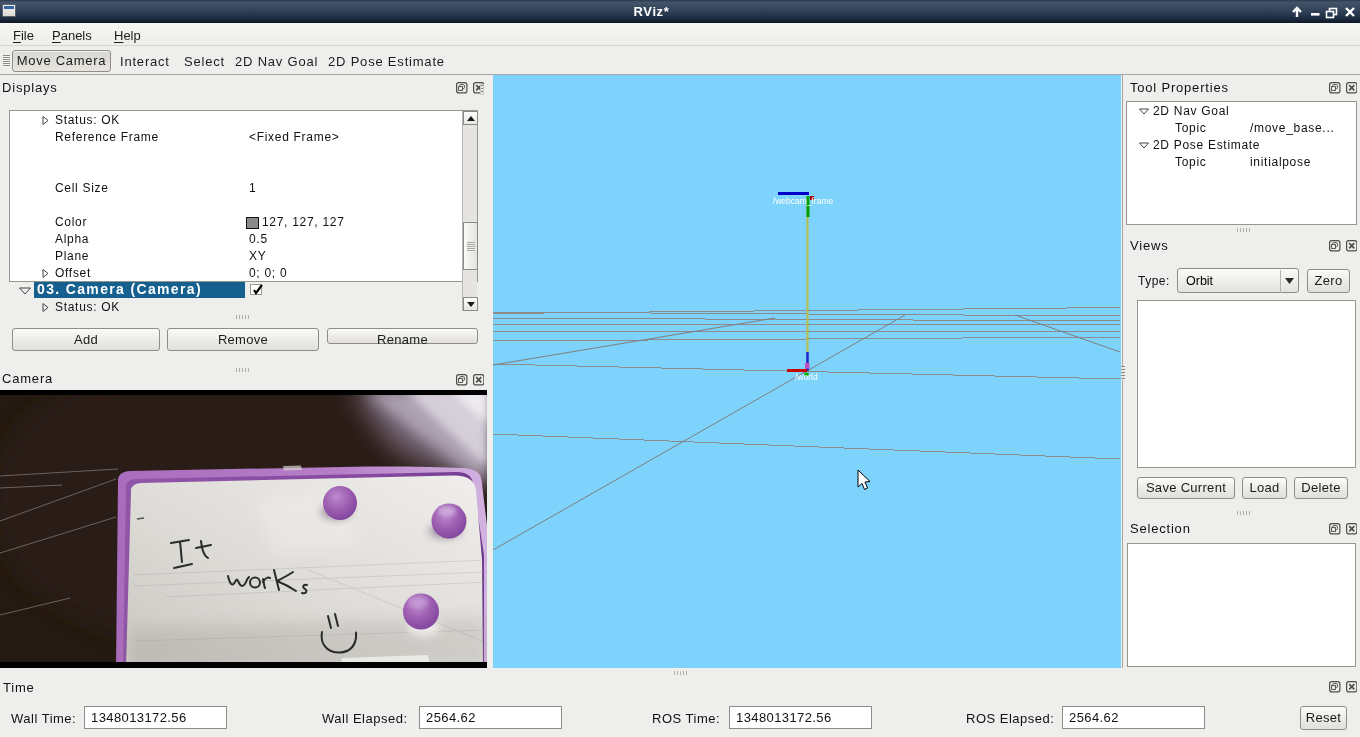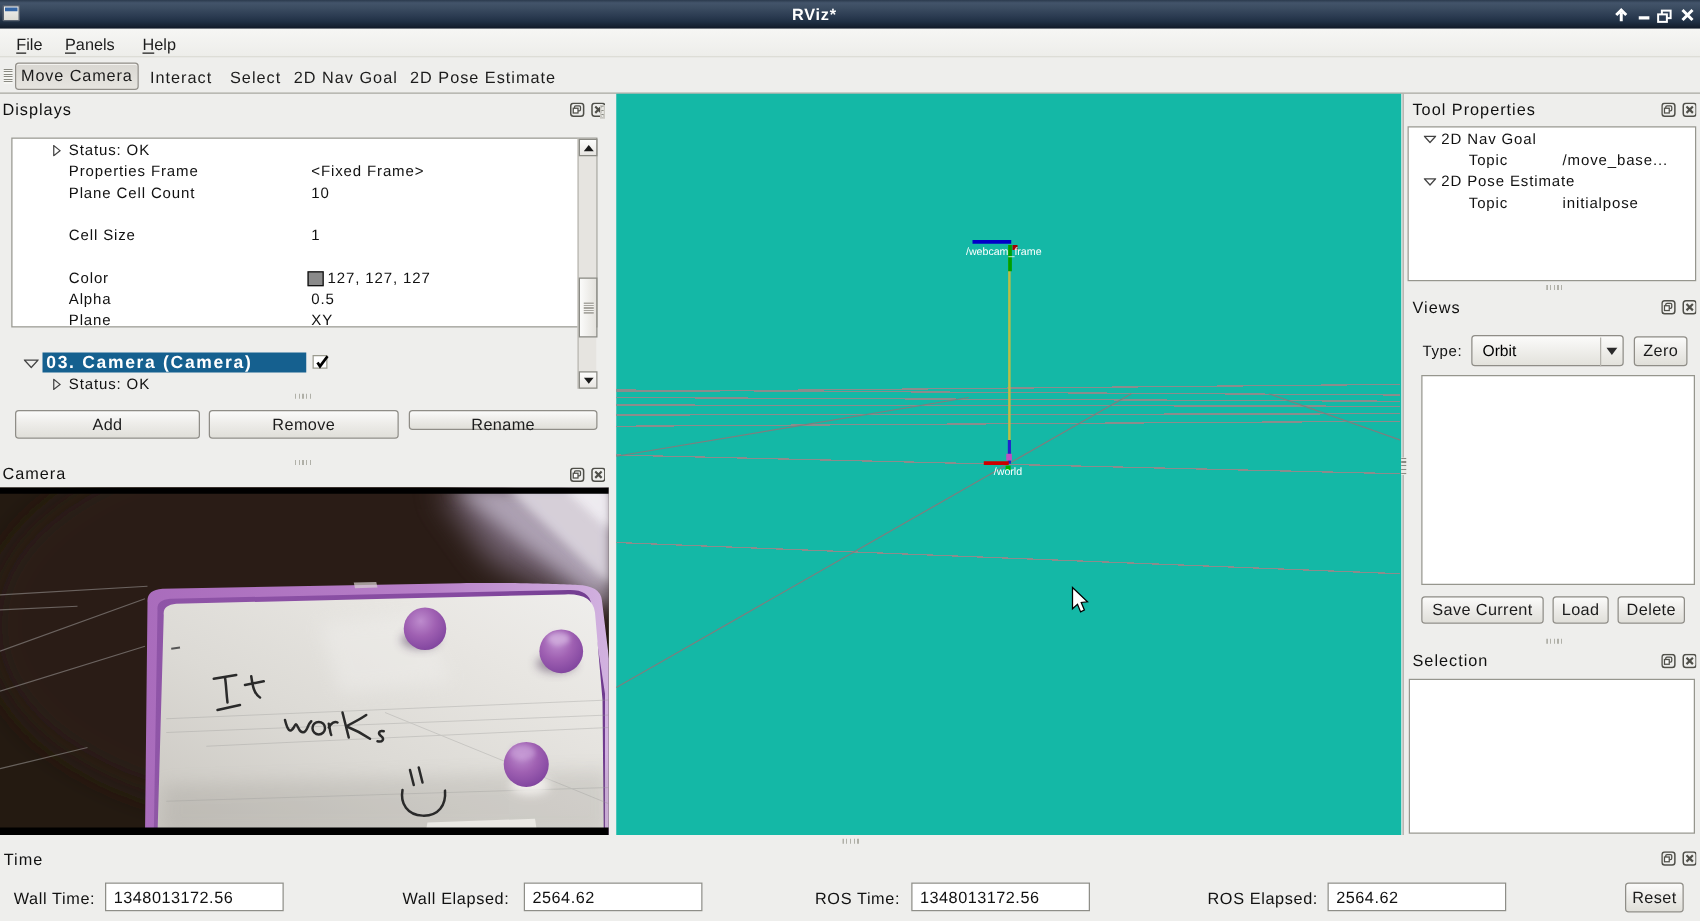--- a/index.html
+++ b/index.html
@@ -29,21 +29,21 @@
 .wbox { background:#fff; border:1px solid #96968e; }
 .btn { border:1px solid #8f8d87; border-radius:3px; background:linear-gradient(#fbfbfa 0%,#eeedea 45%,#e0dfd9 100%);
   text-align:center; font-size:13px; letter-spacing:0.3px; color:#1c1c1c; }
 .dots { width:14px; height:4px;
   background:repeating-linear-gradient(to right,#b0b0a8 0 1px,transparent 1px 3px); }
 .picons { width:28px; height:12px; }
 .field { background:#fff; border:1px solid #8e8e88; font-size:13px; letter-spacing:0.4px; color:#111; padding-left:6px; }
 .lbl { font-size:13px; letter-spacing:0.5px; color:#111; }
 .trow { height:17px; font-size:12px; letter-spacing:0.7px; color:#111; line-height:17px; white-space:nowrap; }
 
-#viewport { left:493px; top:75px; width:628px; height:593px; background:#14b8a6; }
+#viewport { left:493px; top:75px; width:628px; height:593px; background:#7dd3fc; }
 </style>
 </head>
 <body>
 
 <div id="titlebar" class="abs">
   <div id="winicon" class="abs"></div>
   <div class="title abs">RViz*</div>
   <svg class="abs" style="left:1288px;top:4px" width="70" height="15">
     <path d="M9,13 L9,6 M5,8 L9,4 L13,8" stroke="#fff" stroke-width="2.4" fill="none"></path>
     <rect x="23" y="9" width="8.5" height="2.6" fill="#fff"></rect>
@@ -69,52 +69,55 @@
 </div>
 
 <div class="ptitle abs" style="left:2px;top:80px">Displays</div>
 <svg class="picons abs" style="left:456px;top:82px" viewBox="0 0 28 12">
   <rect x="0.6" y="0.6" width="10.3" height="10.3" rx="2.2" fill="none" stroke="#4f4f49" stroke-width="1.2"></rect>
   <rect x="3.6" y="2.6" width="4.8" height="4" rx="1" fill="none" stroke="#4f4f49" stroke-width="1"></rect>
   <rect x="2.6" y="4.6" width="3.8" height="3.8" fill="#fdfdfc" stroke="#4f4f49" stroke-width="1"></rect>
   <rect x="17.6" y="0.6" width="10.3" height="10.3" rx="2.2" fill="none" stroke="#4f4f49" stroke-width="1.2"></rect>
   <path d="M20.2,3.2 L25.3,8.3 M25.3,3.2 L20.2,8.3" stroke="#4f4f49" stroke-width="1.7"></path>
 </svg>
-<div id="dtree" class="wbox abs" style="left:9px;top:110px;width:469px;height:152px">
+<div id="dtree" class="wbox abs" style="left:9px;top:110px;width:469px;height:172px">
 
   <div class="trow abs" style="left:0;top:1px;width:450px">
     <svg class="abs" style="left:32px;top:4px" width="7" height="9">
         <polygon points="1,0.5 1,8.5 6,4.5" fill="none" stroke="#444" stroke-width="1"></polygon>
       </svg>
     <span style="position:absolute;left:45px">Status: OK</span>
   </div>
   <div class="trow abs" style="left:0;top:18px;width:450px">
-      <span style="position:absolute;left:45px">Properties Frame</span>
+      <span style="position:absolute;left:45px">Reference Frame</span>
       <span style="position:absolute;left:239px">&lt;Fixed Frame&gt;</span>
-    </div>
-  <div class="trow abs" style="left:0;top:35px;width:450px">
-      <span style="position:absolute;left:45px">Plane Cell Count</span>
-      <span style="position:absolute;left:239px">10</span>
     </div>
   <div class="trow abs" style="left:0;top:69px;width:450px">
       <span style="position:absolute;left:45px">Cell Size</span>
       <span style="position:absolute;left:239px">1</span>
     </div>
   <div class="trow abs" style="left:0;top:103px;width:450px">
       <span style="position:absolute;left:45px">Color</span>
     <div class="abs" style="left:236px;top:3px;width:13px;height:12px;background:#8a8a8a;border:1px solid #111"></div>
     <span style="position:absolute;left:252px">127, 127, 127</span>
     </div>
   <div class="trow abs" style="left:0;top:120px;width:450px">
       <span style="position:absolute;left:45px">Alpha</span>
       <span style="position:absolute;left:239px">0.5</span>
     </div>
   <div class="trow abs" style="left:0;top:137px;width:450px">
       <span style="position:absolute;left:45px">Plane</span>
       <span style="position:absolute;left:239px">XY</span>
+    </div>
+  <div class="trow abs" style="left:0;top:154px;width:450px">
+    <svg class="abs" style="left:32px;top:4px" width="7" height="9">
+        <polygon points="1,0.5 1,8.5 6,4.5" fill="none" stroke="#444" stroke-width="1"></polygon>
+      </svg>
+    <span style="position:absolute;left:45px">Offset</span>
+      <span style="position:absolute;left:239px">0; 0; 0</span>
     </div>
   <div class="trow abs" style="left:0;top:171px;width:450px">
     <svg class="abs" style="left:9px;top:5px" width="12" height="8">
         <polygon points="0.5,1 11.5,1 6,7" fill="none" stroke="#444" stroke-width="1"></polygon>
       </svg>
     <div class="abs" style="left:24px;top:0;width:211px;height:16px;background:#15608f"></div>
     <span style="position:absolute;left:27px;color:#fff;font-weight:bold;font-size:14px;letter-spacing:1.35px;top:-1px">03. Camera (Camera)</span>
     <div class="abs" style="left:240px;top:2px;width:12px;height:11px;background:#fff;border:1px solid #9a9a8e">
       <svg class="abs" style="left:1px;top:-2px" width="12" height="13">
           <path d="M2,7 L4,10 L10,2" stroke="#000" stroke-width="2.2" fill="none"></path>

